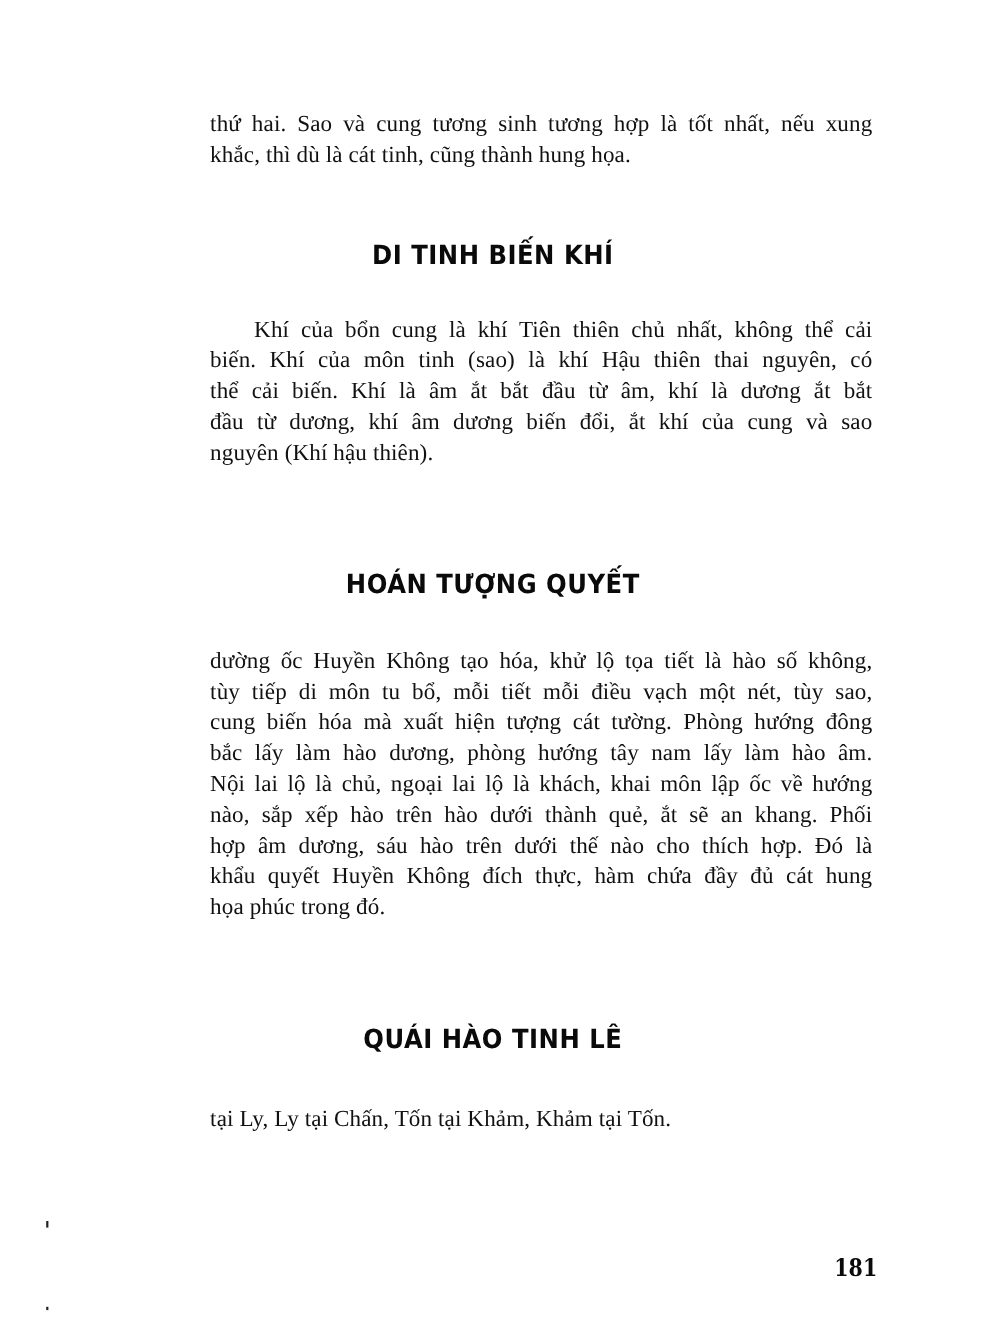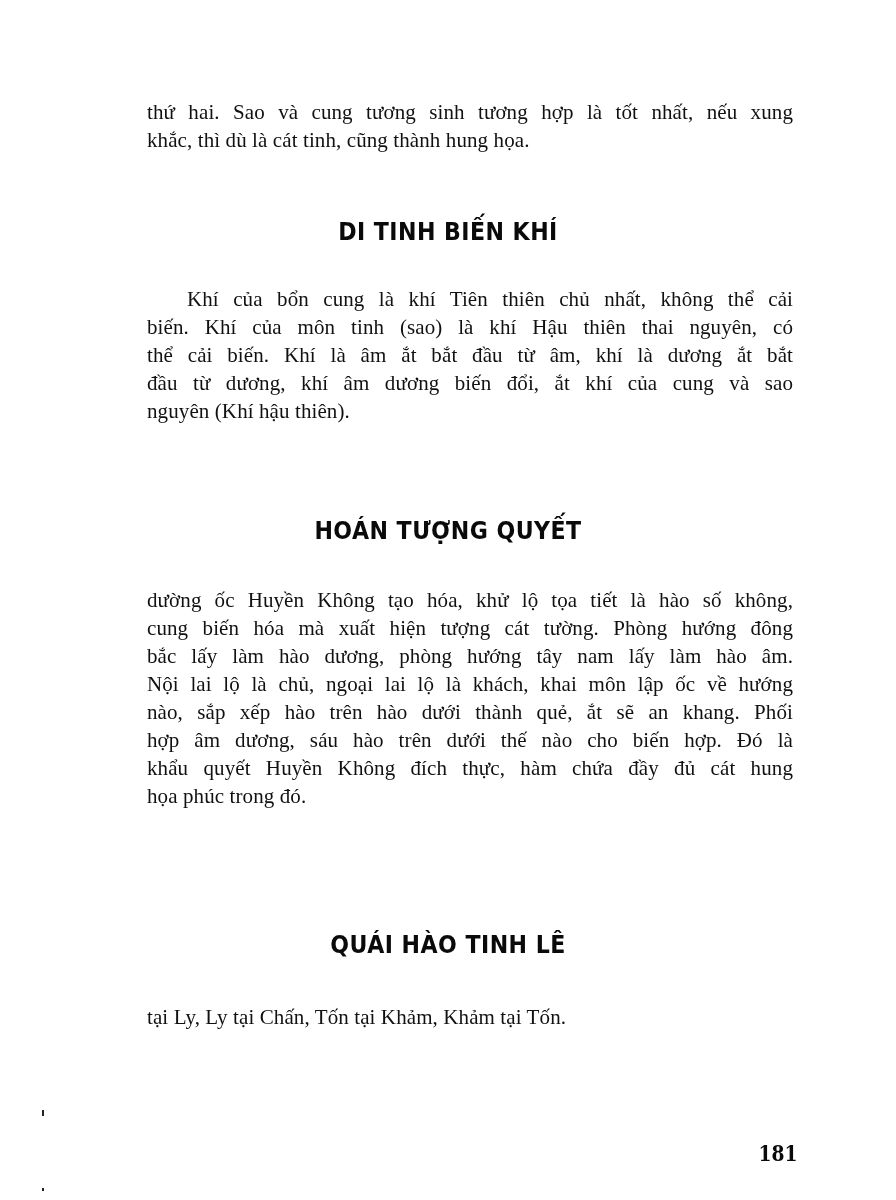--- a/index.html
+++ b/index.html
@@ -29,20 +29,21 @@
       display: block;
       font-size: 19.5px;
       line-height: 28px;
       height: 28px;
       text-align: justify;
       text-align-last: justify;
       white-space: nowrap;
       letter-spacing: 0.1px;
       font-family: "Liberation Serif", "DejaVu Serif", serif;
       font-size: 21px;
+      margin-left: 44px;
     }
     .line.last {
       text-align-last: left;
     }
     .line.indent {
       padding-left: 40px;
     }
     .heading {
       position: absolute;
       left: 0;
@@ -86,25 +87,26 @@
     <span class="line indent">Khí của bổn cung là khí Tiên thiên chủ nhất, không thể cải</span>
     <span class="line">biến. Khí của môn tinh (sao) là khí Hậu thiên thai nguyên, có</span>
     <span class="line">thể cải biến. Khí là âm ắt bắt đầu từ âm, khí là dương ắt bắt</span>
     <span class="line">đầu từ dương, khí âm dương biến đổi, ắt khí của cung và sao</span>
     <span class="line last">nguyên (Khí hậu thiên).</span>
   </div>
 
   <div class="heading" style="top:517px;">HOÁN TƯỢNG QUYẾT</div>
   <div class="block" style="top:586px;">
     <span class="line">dường ốc Huyền Không tạo hóa, khử lộ tọa tiết là hào số không,</span>
+    <span class="line">tùy tiếp di môn tu bổ, mỗi tiết mỗi điều vạch một nét, tùy sao,</span>
     <span class="line">cung biến hóa mà xuất hiện tượng cát tường. Phòng hướng đông</span>
     <span class="line">bắc lấy làm hào dương, phòng hướng tây nam lấy làm hào âm.</span>
     <span class="line">Nội lai lộ là chủ, ngoại lai lộ là khách, khai môn lập ốc về hướng</span>
     <span class="line">nào, sắp xếp hào trên hào dưới thành quẻ, ắt sẽ an khang. Phối</span>
-    <span class="line">hợp âm dương, sáu hào trên dưới thế nào cho biến hợp. Đó là</span>
+    <span class="line">hợp âm dương, sáu hào trên dưới thế nào cho thích hợp. Đó là</span>
     <span class="line">khẩu quyết Huyền Không đích thực, hàm chứa đầy đủ cát hung</span>
     <span class="line last">họa phúc trong đó.</span>
   </div>
 
   <div class="heading" style="top:931px;">QUÁI HÀO TINH LÊ</div>
   <div class="block" style="top:1003px;">
     <span class="line last">tại Ly, Ly tại Chấn, Tốn tại Khảm, Khảm tại Tốn.</span>
   </div>
 
   <div class="page-number">181</div>

